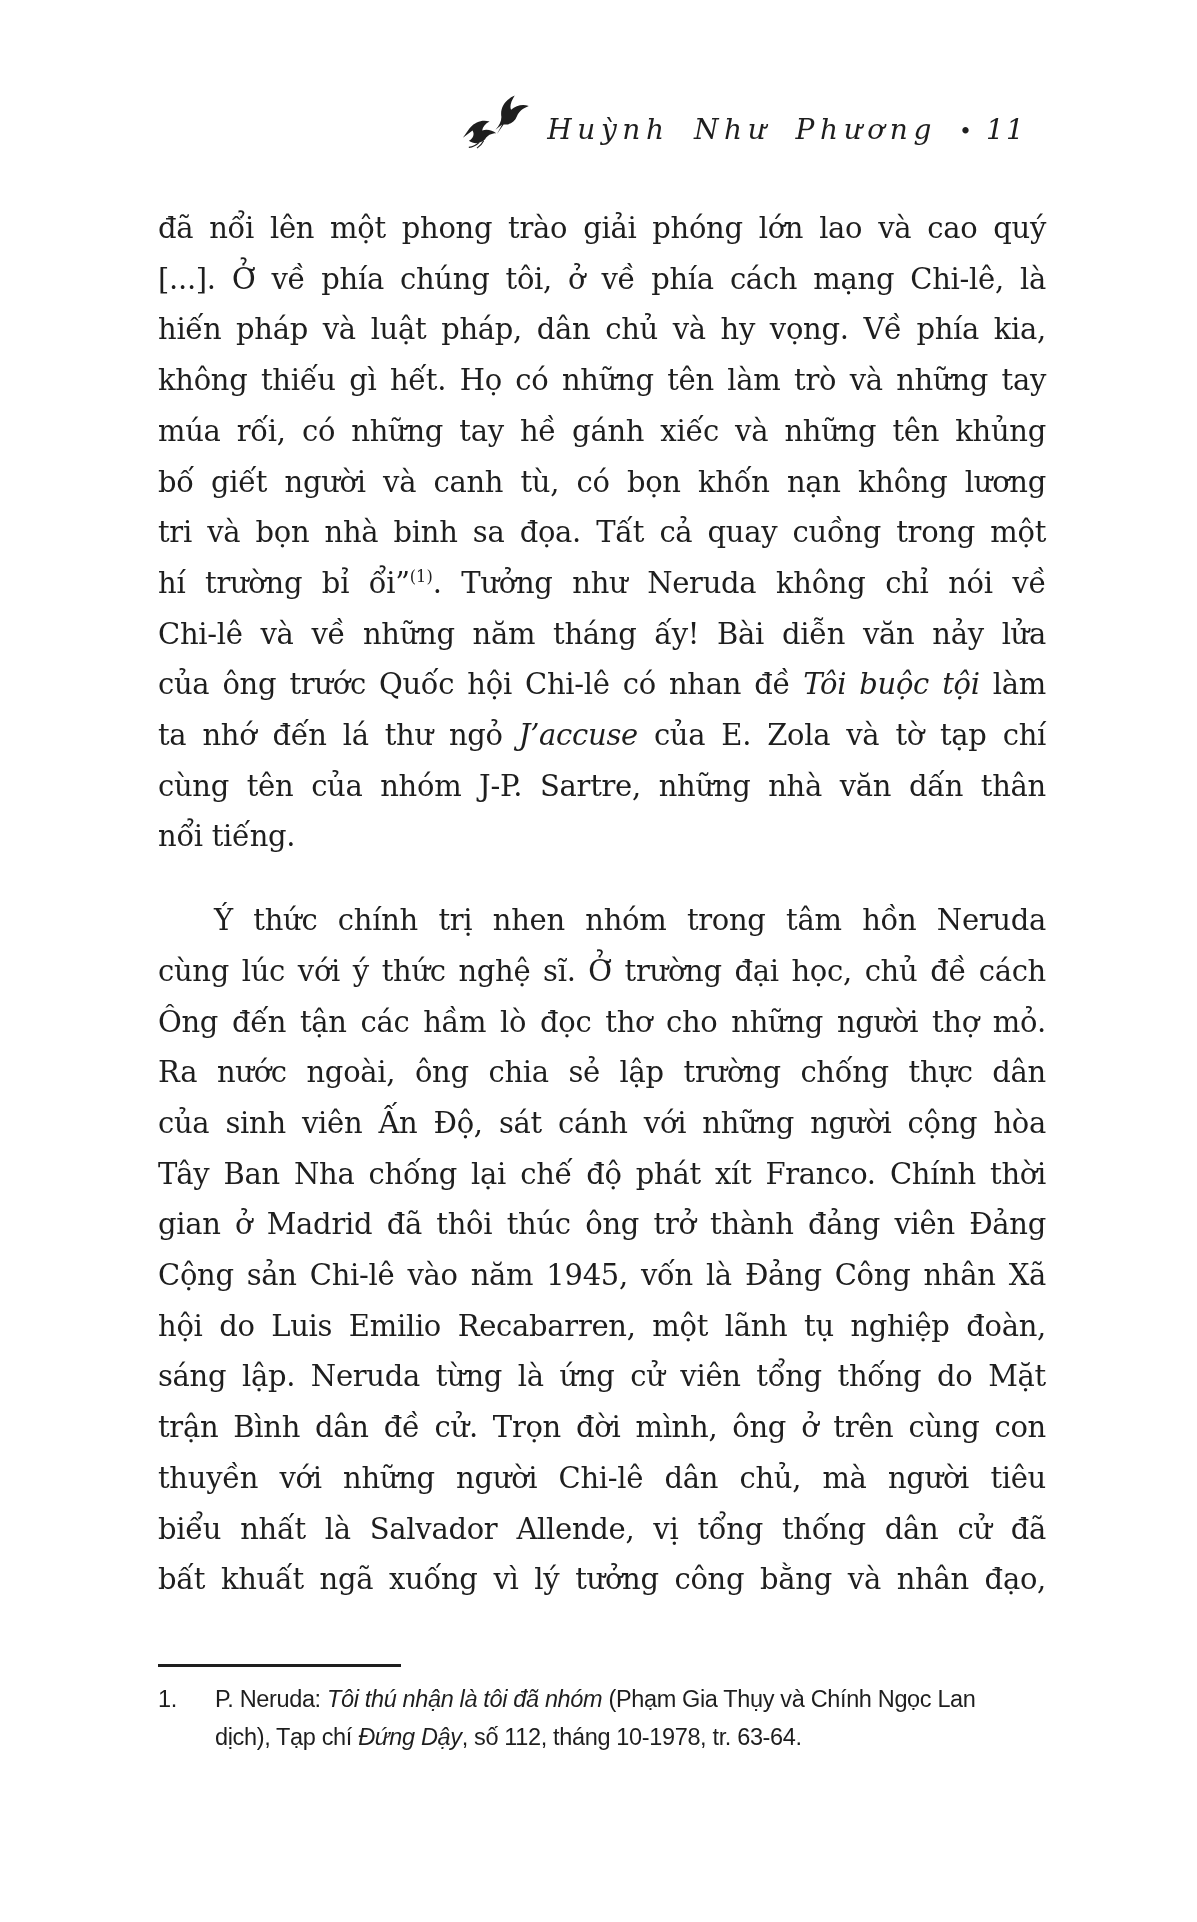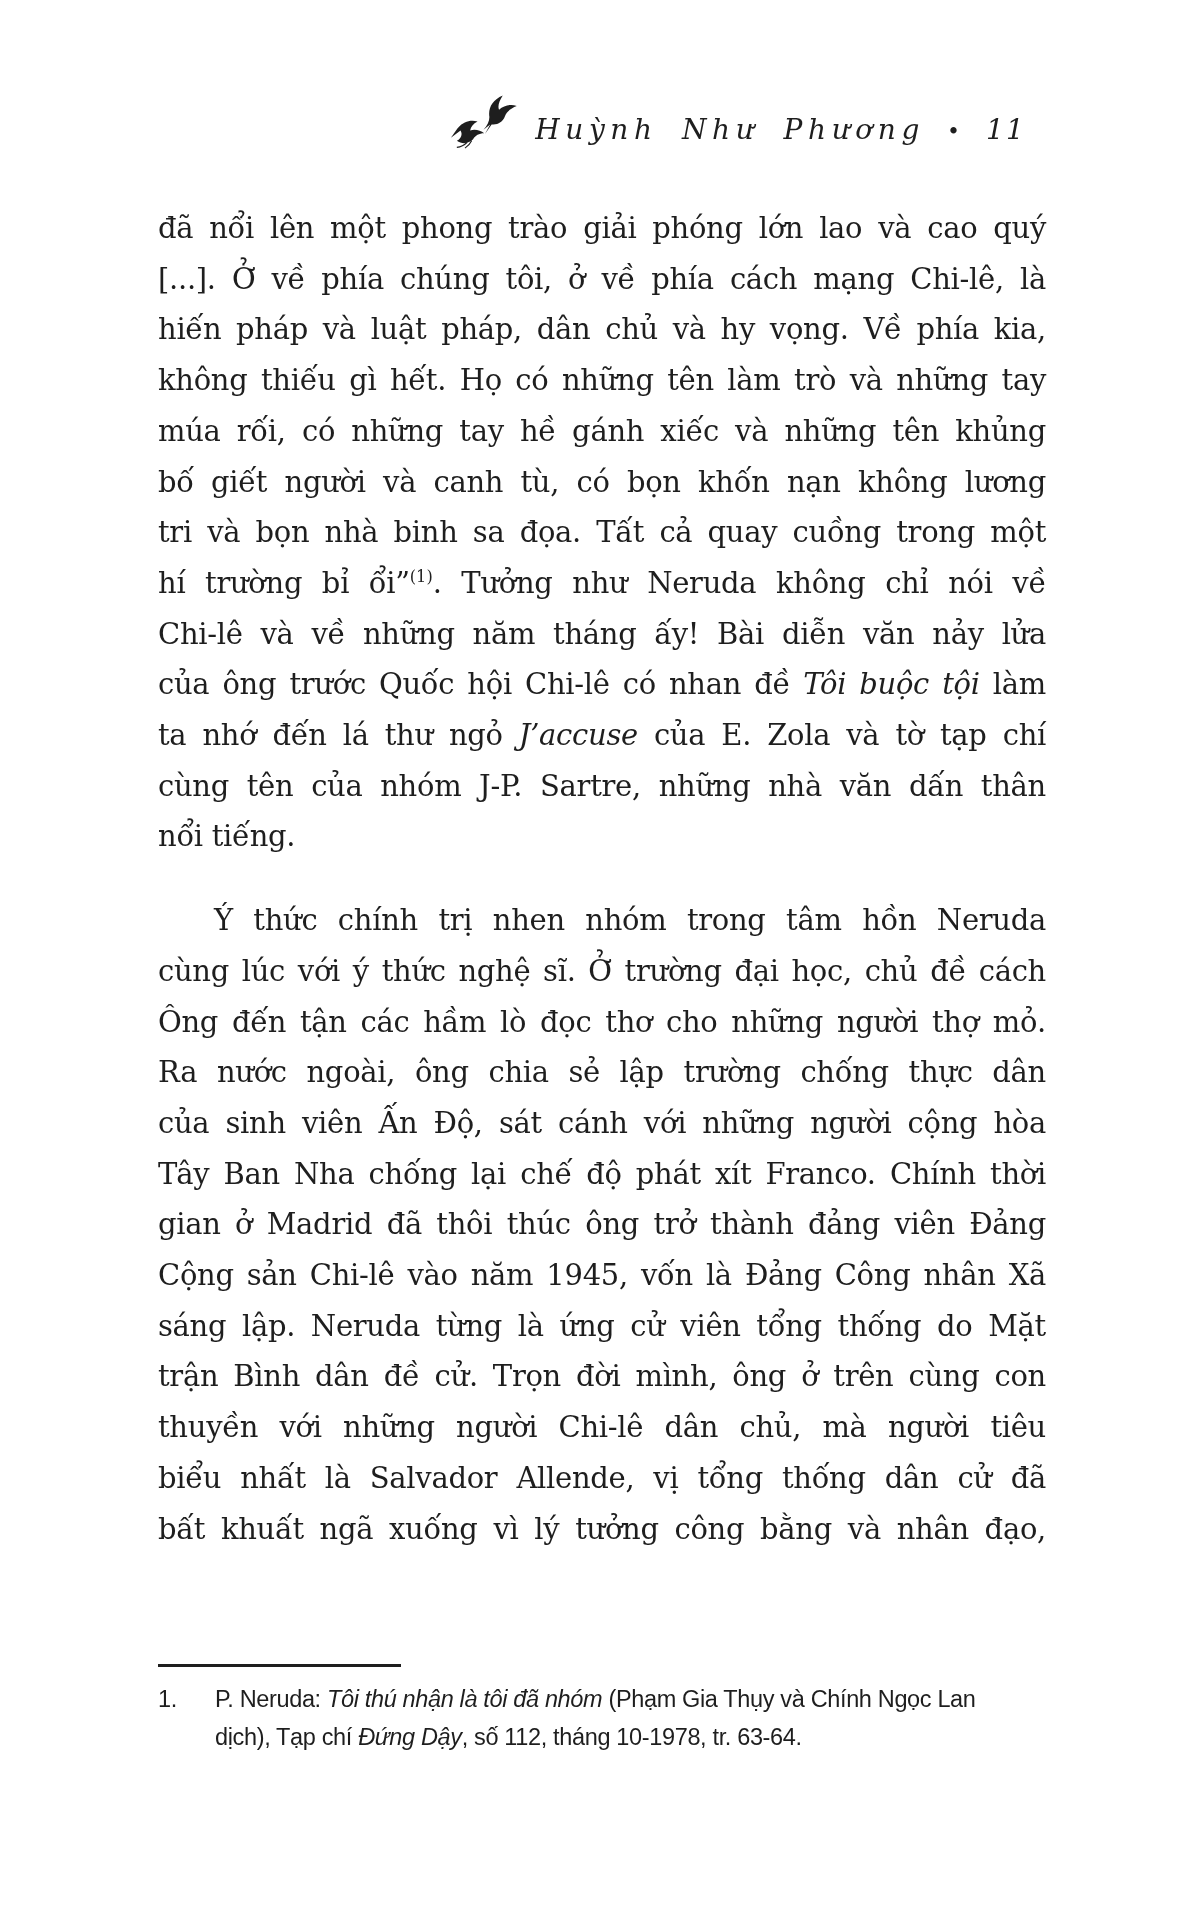--- a/index.html
+++ b/index.html
@@ -30,21 +30,21 @@
     display: flex;
     align-items: baseline;
     font-style: italic;
     font-size: 28px;
     line-height: 1;
     padding-bottom: 8px;
     white-space: nowrap;
   }
   .author { letter-spacing: 0.2em; word-spacing: 0.35em; }
   .dot { font-style: normal; font-size: 22px; margin: 0 14px 0 22px; }
-  .page-number { letter-spacing: 0.08em; margin-left: 12px; }
+  .page-number { letter-spacing: 0.08em; }
 
   
   .body-text {
     position: absolute;
     left: 158px;
     top: 203px;
     width: 888px;
     font-size: 29px;
     line-height: 50.7px;
     letter-spacing: -0.01em;
@@ -126,20 +126,21 @@
       </div>
       <div class="paragraph">
         <div class="line indent"><span>Ý thức chính trị nhen nhóm trong tâm hồn Neruda</span></div>
         <div class="line"><span>cùng lúc với ý thức nghệ sĩ. Ở trường đại học, chủ đề cách</span></div>
         <div class="line"><span>Ông đến tận các hầm lò đọc thơ cho những người thợ mỏ.</span></div>
         <div class="line"><span>Ra nước ngoài, ông chia sẻ lập trường chống thực dân</span></div>
         <div class="line"><span>của sinh viên Ấn Độ, sát cánh với những người cộng hòa</span></div>
         <div class="line"><span>Tây Ban Nha chống lại chế độ phát xít Franco. Chính thời</span></div>
         <div class="line"><span>gian ở Madrid đã thôi thúc ông trở thành đảng viên Đảng</span></div>
         <div class="line"><span>Cộng sản Chi-lê vào năm 1945, vốn là Đảng Công nhân Xã</span></div>
+        <div class="line"><span>hội do Luis Emilio Recabarren, một lãnh tụ nghiệp đoàn,</span></div>
         <div class="line"><span>sáng lập. Neruda từng là ứng cử viên tổng thống do Mặt</span></div>
         <div class="line"><span>trận Bình dân đề cử. Trọn đời mình, ông ở trên cùng con</span></div>
         <div class="line"><span>thuyền với những người Chi-lê dân chủ, mà người tiêu</span></div>
         <div class="line"><span>biểu nhất là Salvador Allende, vị tổng thống dân cử đã</span></div>
         <div class="line"><span>bất khuất ngã xuống vì lý tưởng công bằng và nhân đạo,</span></div>
       </div>
     </div>
 
   <div class="footnote-rule"></div>
 

